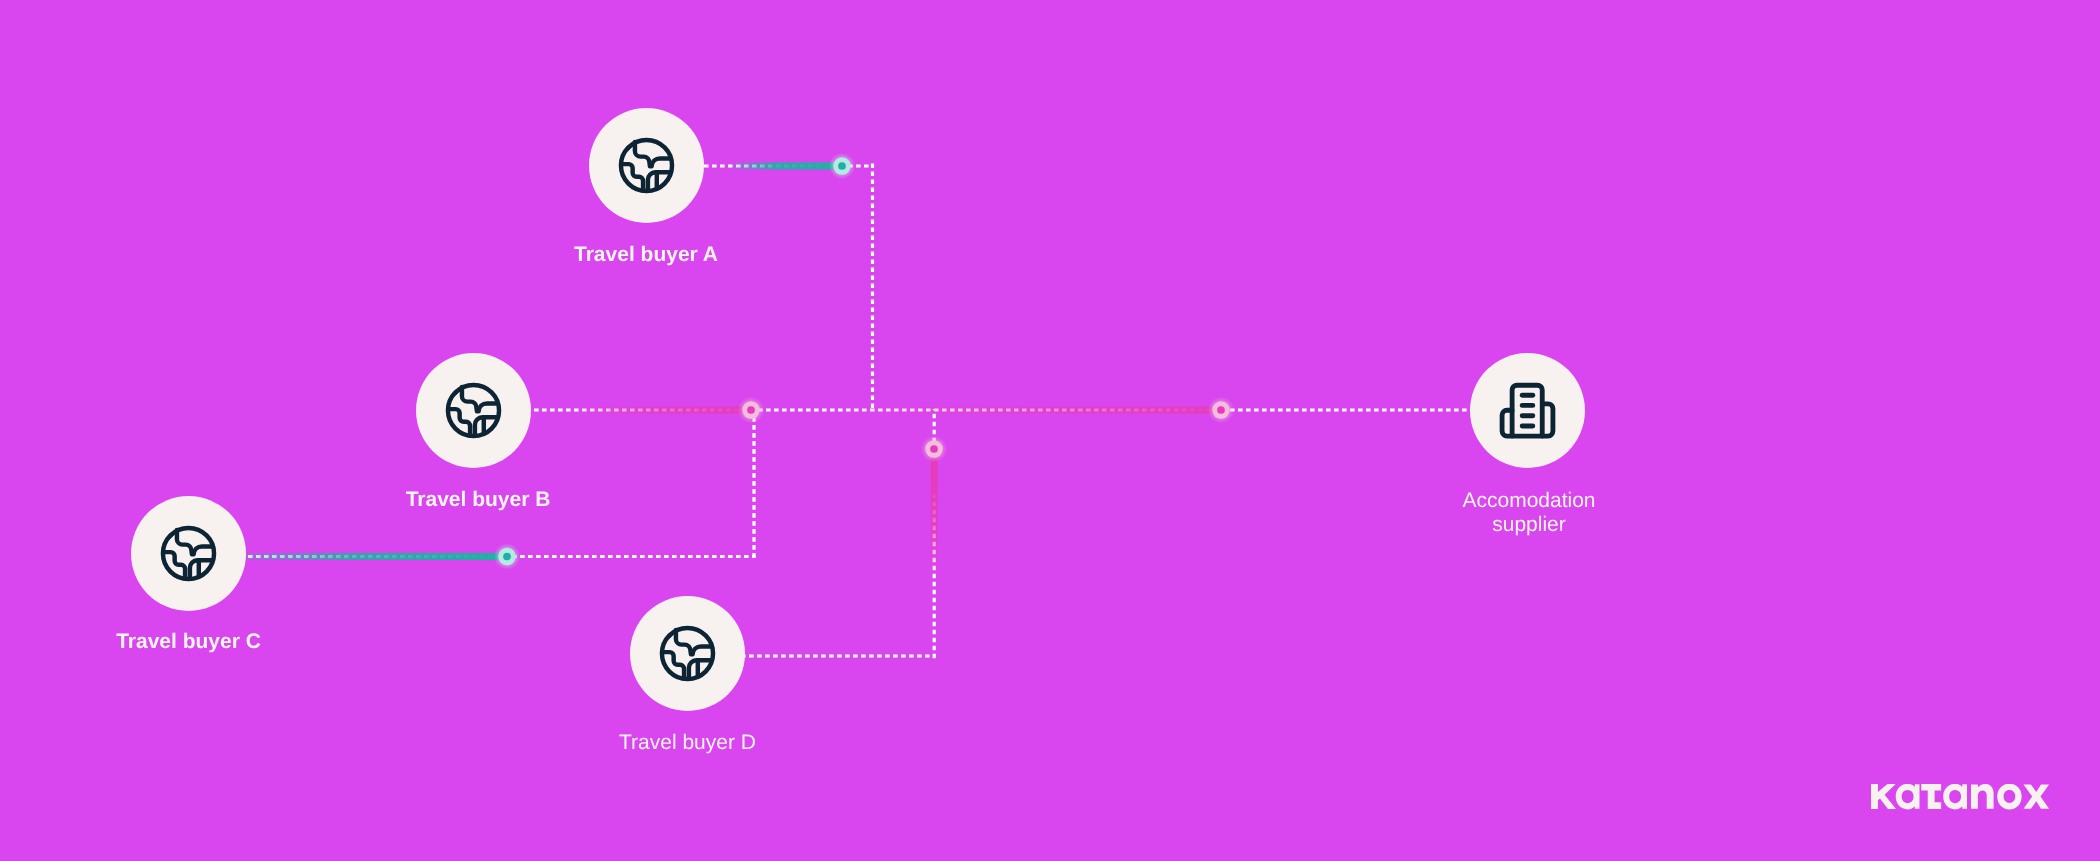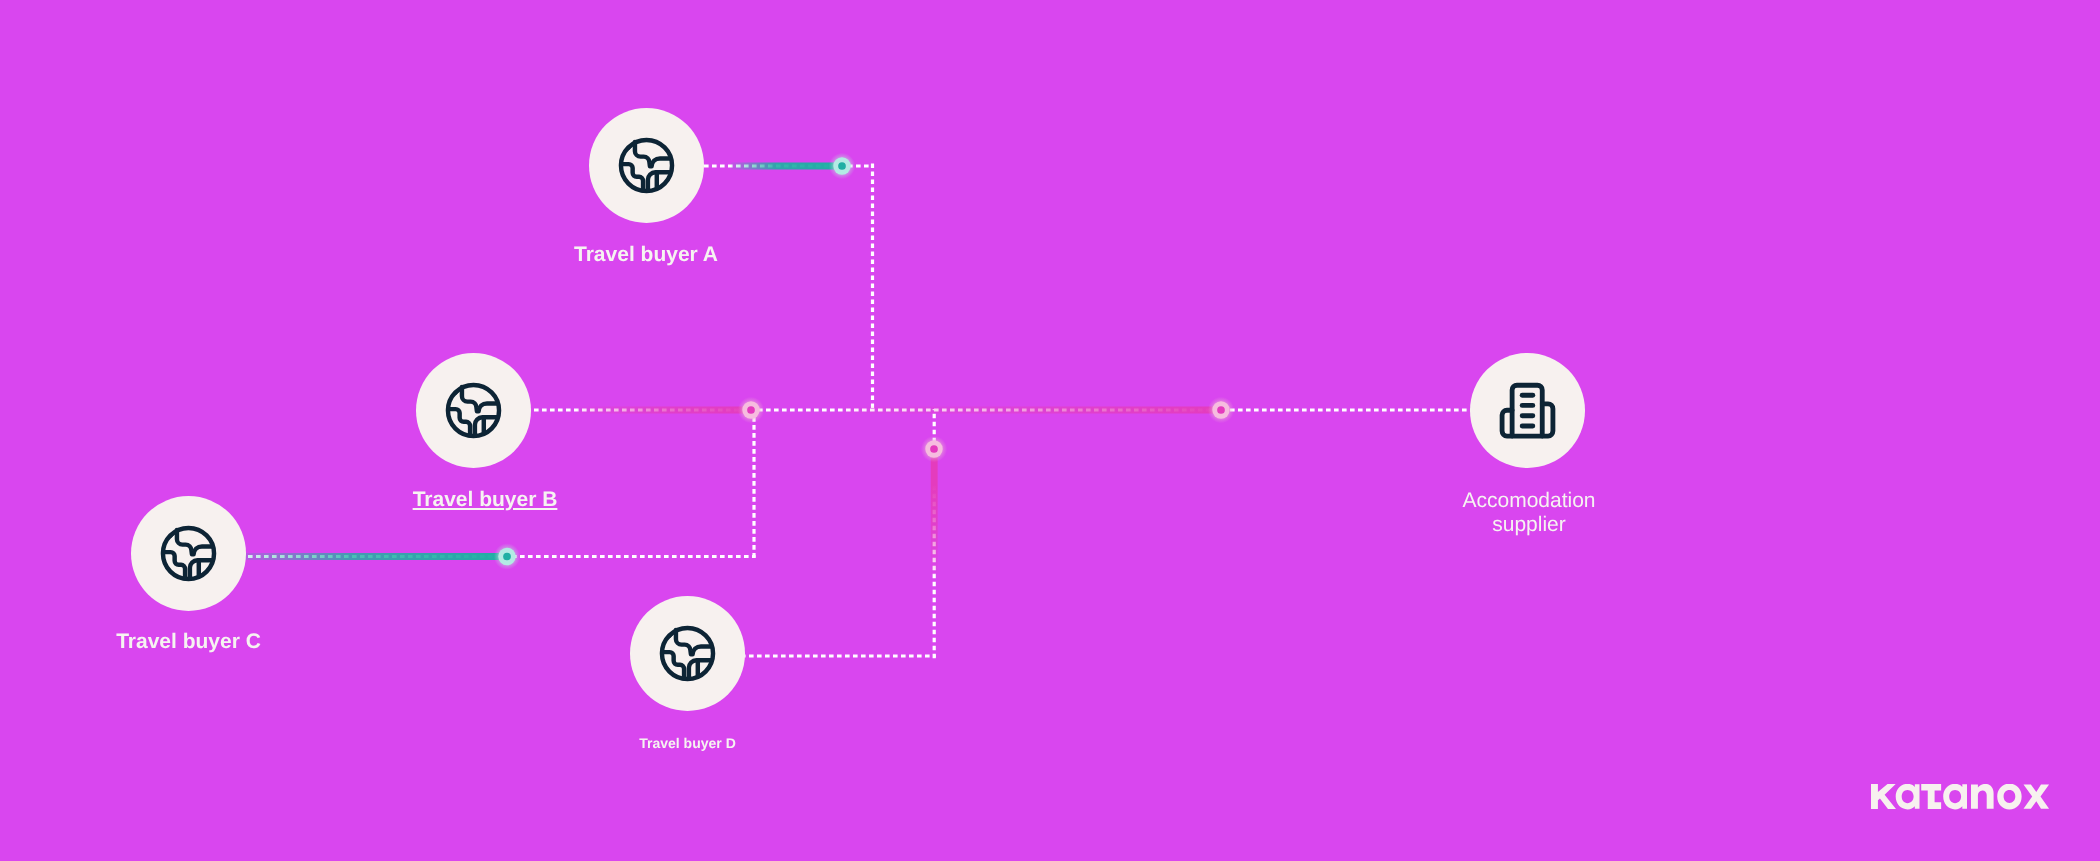--- a/index.html
+++ b/index.html
@@ -130,21 +130,21 @@
         <svg viewBox="0 0 24 24" width="61" height="61" fill="none" stroke="#0D2435" stroke-width="1.75" stroke-linecap="round" stroke-linejoin="round">
           <circle cx="12" cy="12" r="10.05"></circle>
           <path fill="#0D2435" stroke="none" d="M 7.75 2.89 A 10.05 10.05 0 0 0 3.45 6.6 L 5.45 5.75 Z"></path>
           <path d="M7.45 2.7 L7.45 6.35 C7.45 7.55 8.45 8.5 9.65 8.5 L10.9 8.5 C12.1 8.5 13.05 9.5 13.15 10.7 L13.35 12.3"></path>
           <path d="M14.0 12.3 C14.1 10.5 15.5 9.25 17.3 9.25 L21.2 9.25"></path>
           <path d="M2.0 11.45 L5.0 11.45 C5.85 11.45 6.55 12.15 6.55 13.0 L6.55 14.85 C6.55 15.75 7.25 16.45 8.15 16.45 L9.1 16.45 C9.95 16.45 10.65 17.15 10.65 18.0 L10.65 21.8"></path>
           <path d="M12.55 21.8 L12.55 17.6 C12.55 16.0 13.9 14.65 15.5 14.65 L21.3 14.65"></path>
           <path d="M16.05 14.9 L16.05 20.6"></path>
         </svg>
       </div>
-      <div class="node-label" style="left: 285px; width: 400px; top: 488px; color: rgb(246, 243, 241); font-size: 21px; line-height: 24.4px; font-weight: 700; text-decoration: underline;">Travel buyer B</div>
+      <div class="node-label" style="left: 278px; width: 400px; top: 488px; color: rgb(246, 243, 241); font-size: 21px; line-height: 24.4px; font-weight: 700;">Travel buyer B</div>
       <div class="node-disc" style="left: 131px; top: 495.5px; width: 115px; height: 115px; background: rgb(247, 241, 239);">
         <svg viewBox="0 0 24 24" width="61" height="61" fill="none" stroke="#0D2435" stroke-width="1.75" stroke-linecap="round" stroke-linejoin="round">
           <circle cx="12" cy="12" r="10.05"></circle>
           <path fill="#0D2435" stroke="none" d="M 7.75 2.89 A 10.05 10.05 0 0 0 3.45 6.6 L 5.45 5.75 Z"></path>
           <path d="M7.45 2.7 L7.45 6.35 C7.45 7.55 8.45 8.5 9.65 8.5 L10.9 8.5 C12.1 8.5 13.05 9.5 13.15 10.7 L13.35 12.3"></path>
           <path d="M14.0 12.3 C14.1 10.5 15.5 9.25 17.3 9.25 L21.2 9.25"></path>
           <path d="M2.0 11.45 L5.0 11.45 C5.85 11.45 6.55 12.15 6.55 13.0 L6.55 14.85 C6.55 15.75 7.25 16.45 8.15 16.45 L9.1 16.45 C9.95 16.45 10.65 17.15 10.65 18.0 L10.65 21.8"></path>
           <path d="M12.55 21.8 L12.55 17.6 C12.55 16.0 13.9 14.65 15.5 14.65 L21.3 14.65"></path>
           <path d="M16.05 14.9 L16.05 20.6"></path>
         </svg>
@@ -154,21 +154,21 @@
         <svg viewBox="0 0 24 24" width="61" height="61" fill="none" stroke="#0D2435" stroke-width="1.75" stroke-linecap="round" stroke-linejoin="round">
           <circle cx="12" cy="12" r="10.05"></circle>
           <path fill="#0D2435" stroke="none" d="M 7.75 2.89 A 10.05 10.05 0 0 0 3.45 6.6 L 5.45 5.75 Z"></path>
           <path d="M7.45 2.7 L7.45 6.35 C7.45 7.55 8.45 8.5 9.65 8.5 L10.9 8.5 C12.1 8.5 13.05 9.5 13.15 10.7 L13.35 12.3"></path>
           <path d="M14.0 12.3 C14.1 10.5 15.5 9.25 17.3 9.25 L21.2 9.25"></path>
           <path d="M2.0 11.45 L5.0 11.45 C5.85 11.45 6.55 12.15 6.55 13.0 L6.55 14.85 C6.55 15.75 7.25 16.45 8.15 16.45 L9.1 16.45 C9.95 16.45 10.65 17.15 10.65 18.0 L10.65 21.8"></path>
           <path d="M12.55 21.8 L12.55 17.6 C12.55 16.0 13.9 14.65 15.5 14.65 L21.3 14.65"></path>
           <path d="M16.05 14.9 L16.05 20.6"></path>
         </svg>
       </div>
-      <div class="node-label" style="left: 487.5px; width: 400px; top: 731px; color: rgb(246, 243, 241); font-size: 14px; line-height: 24.4px; font-weight: 700;">Travel buyer D</div>
+      <div class="node-label" style="left: 487.5px; width: 400px; top: 731px; color: rgb(246, 243, 241); font-size: 21px; line-height: 24.4px; font-weight: 400;">Travel buyer D</div>
       <div class="node-disc" style="left: 1470px; top: 352.5px; width: 115px; height: 115px; background: rgb(247, 241, 239);">
         <svg viewBox="0 0 24 24" width="61" height="61" fill="none" stroke="#0D2435" stroke-width="1.9" stroke-linecap="round" stroke-linejoin="round">
           <path d="M5.95 22.05 L5.95 3.9 C5.95 2.85 6.8 2.05 7.85 2.05 L15.9 2.05 C16.95 2.05 17.8 2.85 17.8 3.9 L17.8 22.05"></path>
           <path d="M5.95 11.9 L3.9 11.9 C2.85 11.9 2.0 12.75 2.0 13.8 L2.0 20.1 C2.0 21.15 2.85 22.05 3.9 22.05 L20.1 22.05 C21.15 22.05 22.0 21.15 22.0 20.1 L22.0 11.3 C22.0 10.25 21.15 9.4 20.1 9.4 L17.8 9.4"></path>
           <path d="M9.9 6.0 L14.1 6.0"></path>
           <path d="M9.9 10.0 L14.1 10.0"></path>
           <path d="M9.9 14.05 L14.1 14.05"></path>
           <path d="M9.9 18.1 L14.1 18.1"></path>
         </svg>
       </div>

